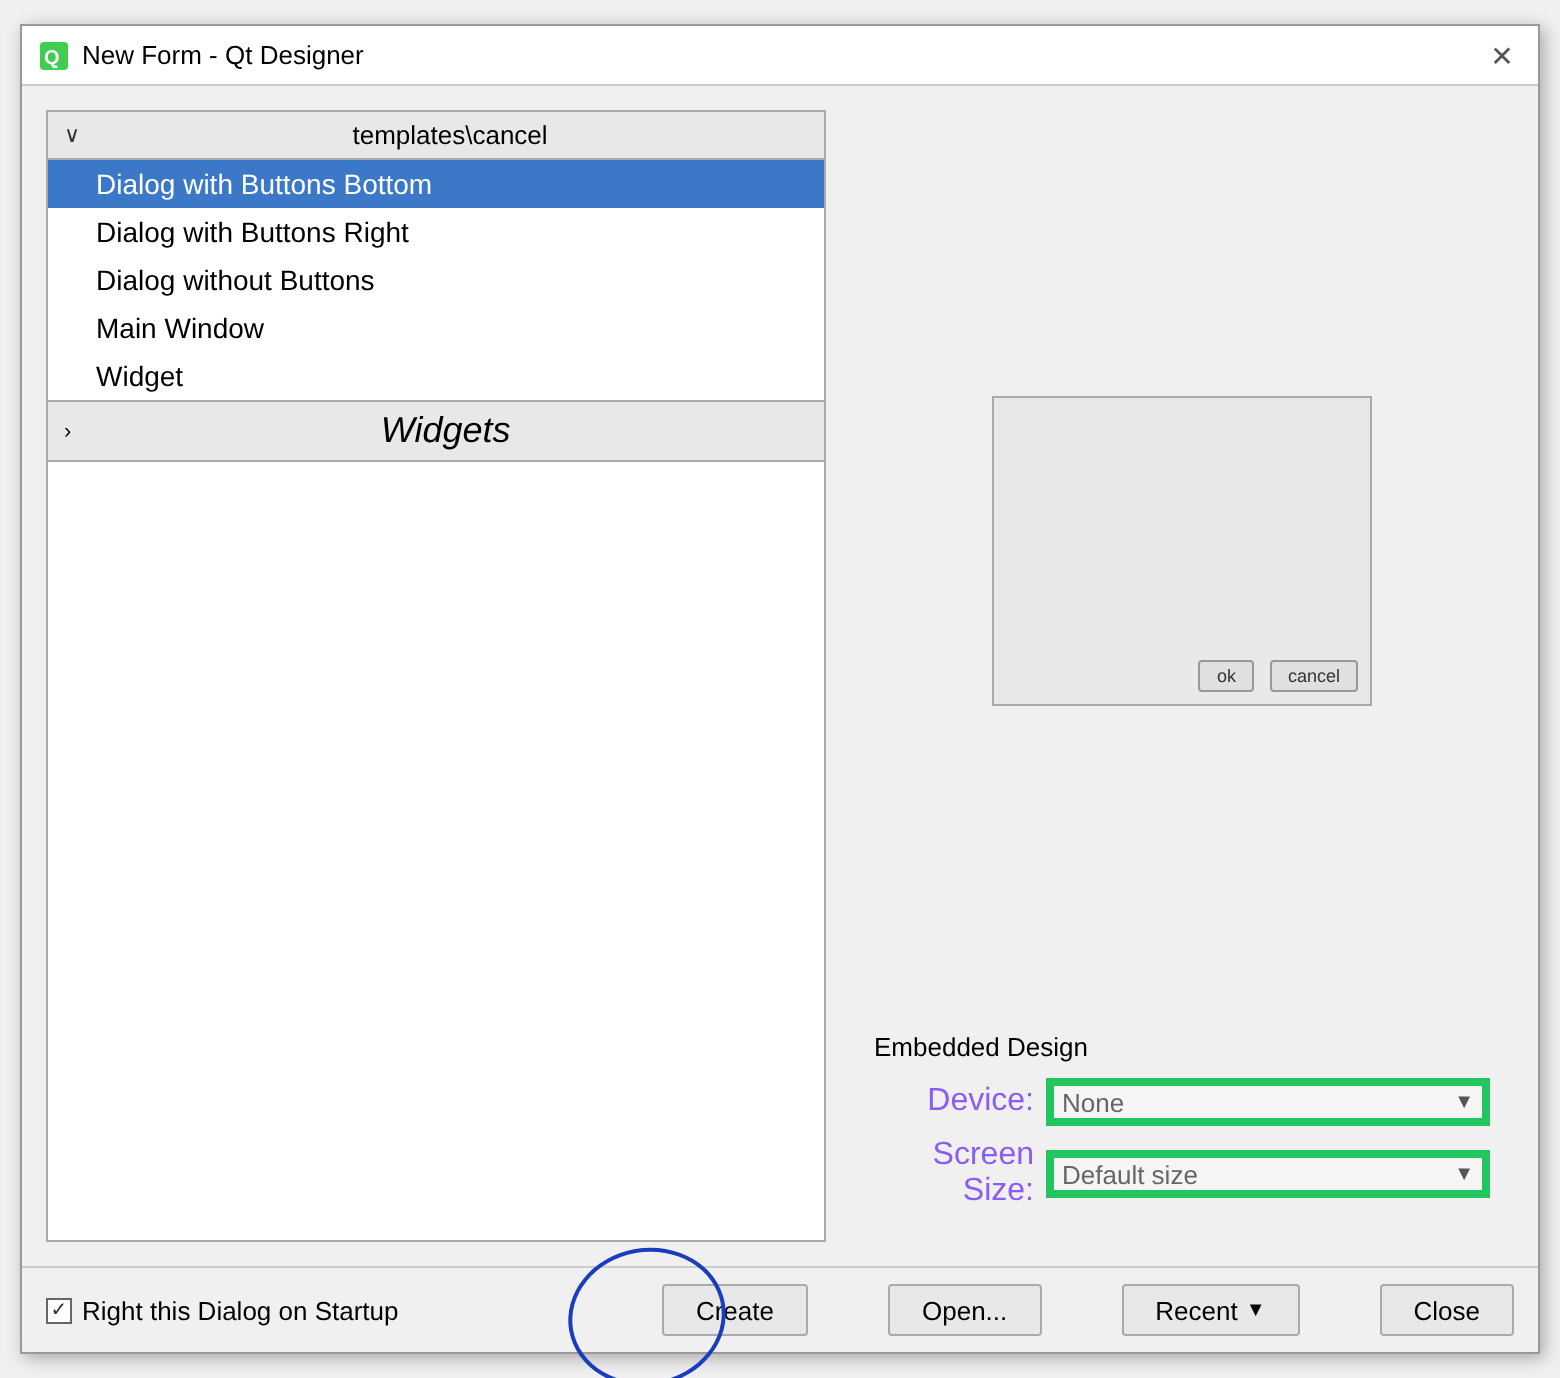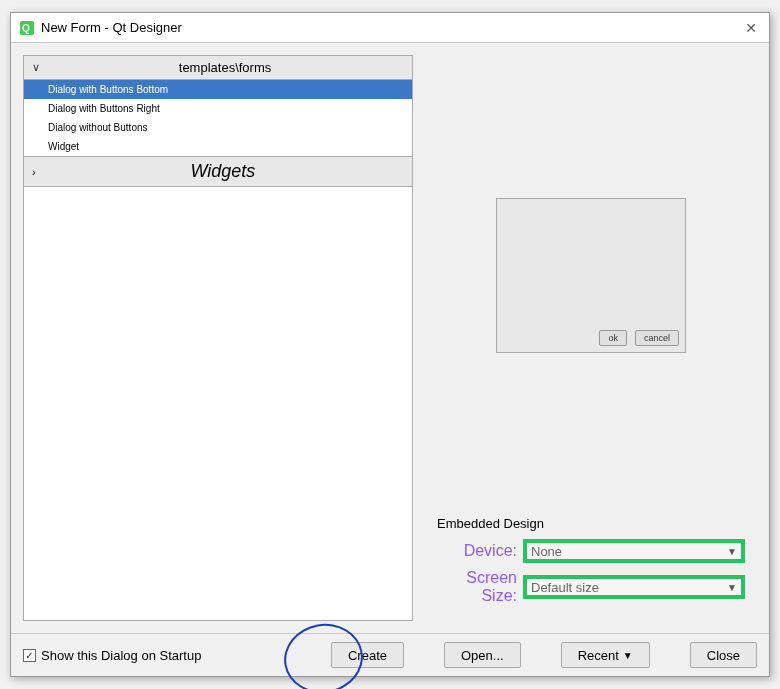--- a/index.html
+++ b/index.html
@@ -83,21 +83,21 @@
       color: #333;
     }
     .tree-header-label {
       flex: 1;
       text-align: center;
       font-size: 13px;
     }
     .tree-item {
       padding: 4px 24px;
       cursor: pointer;
-      font-size: 10px;
+      font-size: 14px;
       color: #000;
     }
     .tree-item.selected {
       background: #3b78c8;
       color: #fff;
     }
     .tree-section-header {
       background: #e8e8e8;
       border-top: 1px solid #aaa;
       border-bottom: 1px solid #aaa;
@@ -272,26 +272,27 @@
       <span class="title-bar-text">New Form - Qt Designer</span>
     </div>
     <div class="title-bar-close">✕</div>
   </div>
 
   <div class="content">
 
     <div class="left-panel">
       <div class="tree-header">
         <span class="tree-header-arrow">∨</span>
-        <span class="tree-header-label">templates\forms</span>
+        <span class="tree-header-label">templates\cancel</span>
       </div>
 
       <div class="tree-item selected">Dialog with Buttons Bottom</div>
       <div class="tree-item">Dialog with Buttons Right</div>
       <div class="tree-item">Dialog without Buttons</div>
+      <div class="tree-item">Main Window</div>
       <div class="tree-item">Widget</div>
 
       <div class="tree-section-header">
         <span class="tree-section-arrow">›</span>
         <span class="tree-section-label">Widgets</span>
       </div>
     </div>
 
     <div class="right-panel">
 
@@ -322,21 +323,21 @@
         </div>
       </div>
     </div>
   </div>
 
   <div class="bottom-bar">
     <div class="checkbox-area">
       <div class="checkbox">
         <span class="checkbox-check">✓</span>
       </div>
-      <span class="checkbox-label">Show this Dialog on Startup</span>
+      <span class="checkbox-label">Right this Dialog on Startup</span>
     </div>
     <div class="create-circle">
       <button class="btn">Create</button>
     </div>
     <button class="btn">Open...</button>
     <button class="btn">
       <span>Recent</span>
       <span class="btn-arrow">▼</span>
     </button>
     <button class="btn">Close</button>

